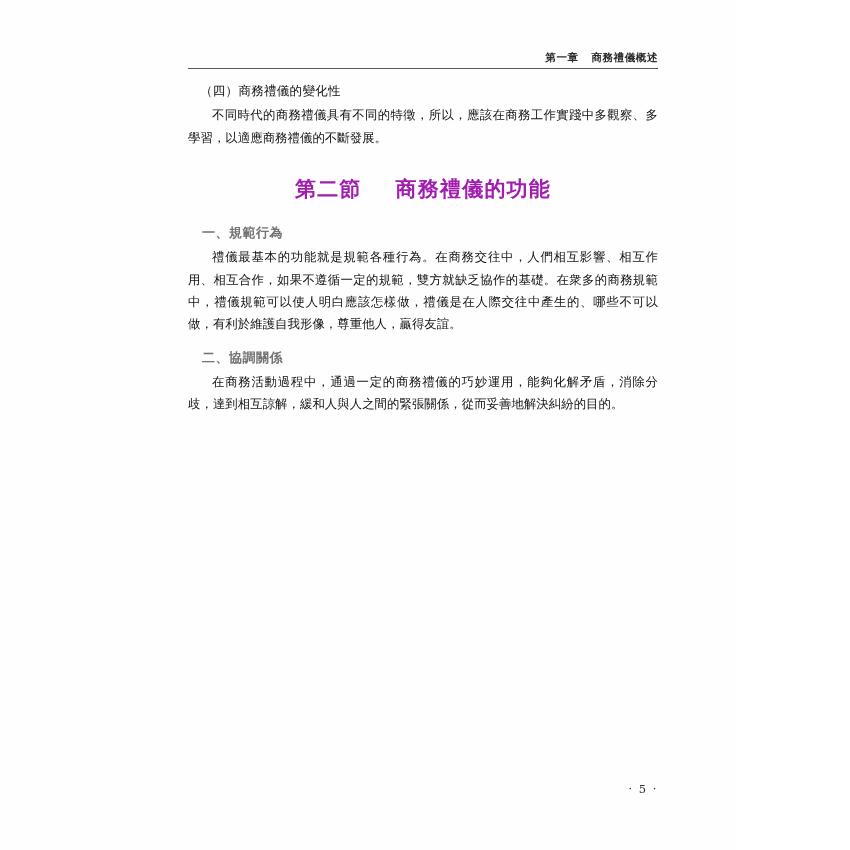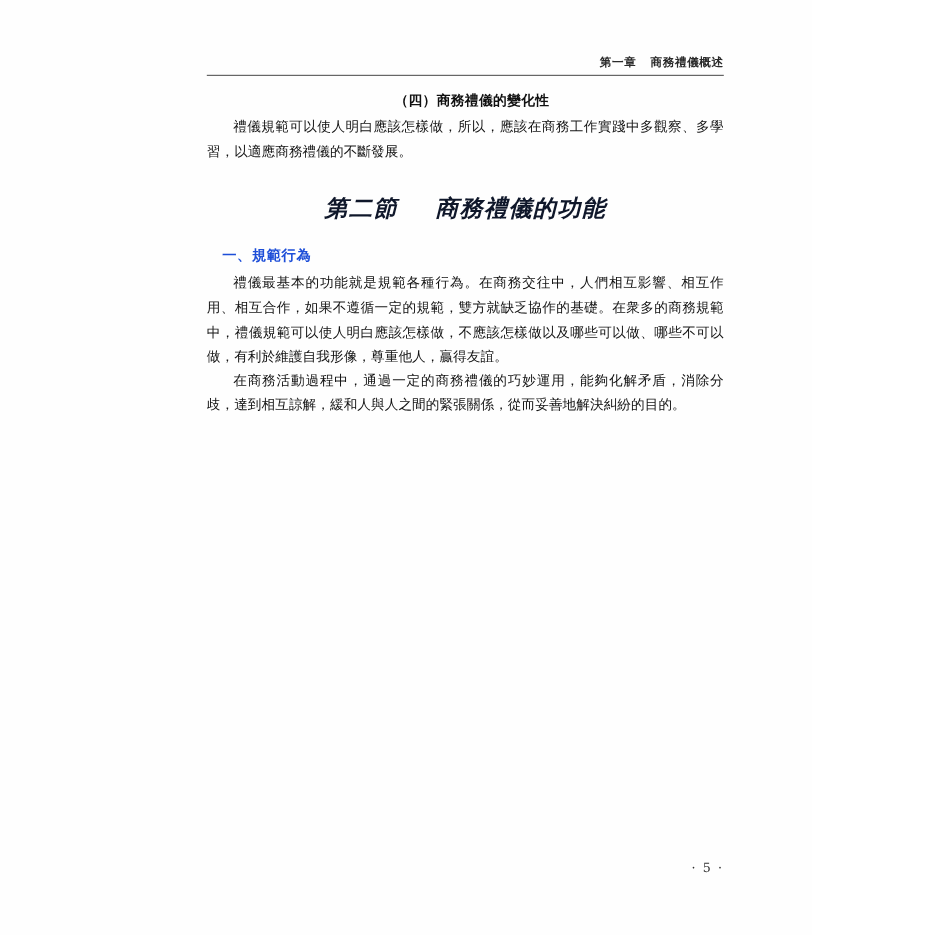--- a/index.html
+++ b/index.html
@@ -44,48 +44,46 @@
   }
   .head-rule {
     height: 1px;
     background: #565656;
     margin-bottom: 14px;
   }
 
   
   .sub-heading {
     font-family: "DejaVu Sans", "Liberation Sans", sans-serif;
-    font-weight: 700;
+    font-weight: 400;
     font-size: 12.5px;
     color: #101010;
     letter-spacing: 0.3px;
     text-indent: 12px;
     margin: 0 0 5px 0;
     line-height: 1.35;
-    text-align: center;
   }
 
   .section-title {
     text-align: center;
     font-family: "DejaVu Serif", "Liberation Serif", serif;
     font-weight: 700;
     font-size: 21px;
-    color: #0f172a;
+    color: #a21caf;
     letter-spacing: 1.2px;
     margin: 26px 0 22px 0;
     white-space: pre;
     line-height: 1.3;
-    font-style: italic;
   }
 
   .item-heading {
     font-family: "DejaVu Sans", "Liberation Sans", sans-serif;
     font-weight: 700;
     font-size: 13px;
-    color: #1d4ed8;
+    color: #737373;
     letter-spacing: 0.5px;
     text-indent: 14px;
     margin: 14px 0 5px 0;
     line-height: 1.35;
   }
 
   
   p.body-par {
     margin: 0 0 0 0;
     font-size: 12.4px;
@@ -119,30 +117,31 @@
 <div class="page">
 
   <div class="content">
 
     <div class="running-head">第一章   商務禮儀概述</div>
     <div class="head-rule"></div>
 
     <h3 class="sub-heading">（四）商務禮儀的變化性</h3>
 
 
-    <p class="body-par">禮儀規範可以使人明白應該怎樣做，所以，應該在商務工作實踐中多觀察、多學習，以適應商務禮儀的不斷發展。</p>
+    <p class="body-par">不同時代的商務禮儀具有不同的特徵，所以，應該在商務工作實踐中多觀察、多學習，以適應商務禮儀的不斷發展。</p>
 
     <h2 class="section-title">第二節    商務禮儀的功能</h2>
 
 
     <h3 class="item-heading">一、規範行為</h3>
 
-    <p class="body-par">禮儀最基本的功能就是規範各種行為。在商務交往中，人們相互影響、相互作用、相互合作，如果不遵循一定的規範，雙方就缺乏協作的基礎。在衆多的商務規範中，禮儀規範可以使人明白應該怎樣做，不應該怎樣做以及哪些可以做、哪些不可以做，有利於維護自我形像，尊重他人，贏得友誼。</p>
+    <p class="body-par">禮儀最基本的功能就是規範各種行為。在商務交往中，人們相互影響、相互作用、相互合作，如果不遵循一定的規範，雙方就缺乏協作的基礎。在衆多的商務規範中，禮儀規範可以使人明白應該怎樣做，禮儀是在人際交往中產生的、哪些不可以做，有利於維護自我形像，尊重他人，贏得友誼。</p>
 
 
+    <h3 class="item-heading">二、協調關係</h3>
 
 
     <p class="body-par">在商務活動過程中，通過一定的商務禮儀的巧妙運用，能夠化解矛盾，消除分歧，達到相互諒解，緩和人與人之間的緊張關係，從而妥善地解決糾紛的目的。</p>
 
   </div>
 
   <div class="folio">· 5 ·</div>
 
 </div>
 

